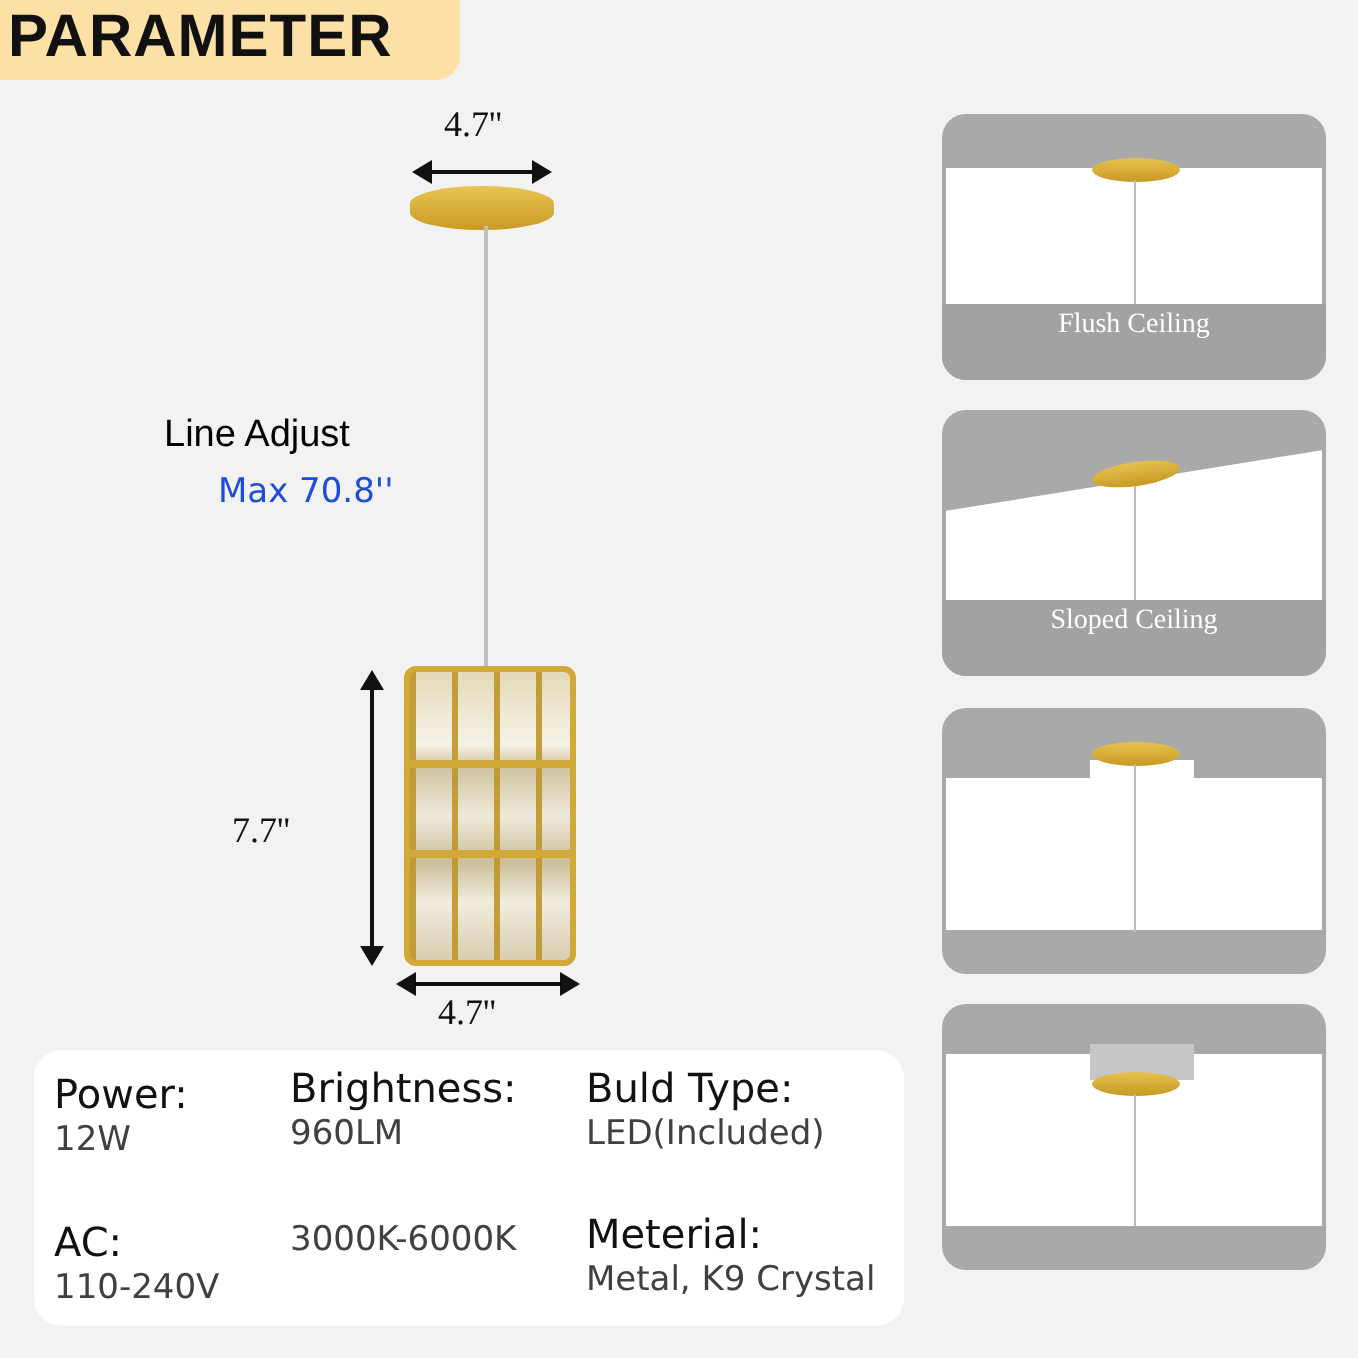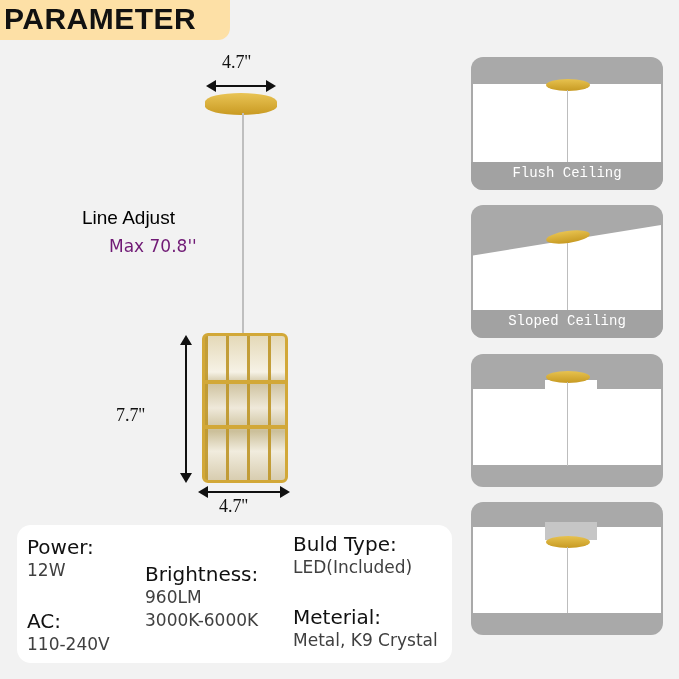--- a/index.html
+++ b/index.html
@@ -11,33 +11,33 @@
   .arrow-h::before,.arrow-h::after{content:"";position:absolute;top:-5px;border-top:6px solid transparent;border-bottom:6px solid transparent;}
   .arrow-h::before{left:-2px;border-right:10px solid #111;}
   .arrow-h::after{right:-2px;border-left:10px solid #111;}
   .arrow-v{position:absolute;width:2px;background:#111;}
   .arrow-v::before,.arrow-v::after{content:"";position:absolute;left:-5px;border-left:6px solid transparent;border-right:6px solid transparent;}
   .arrow-v::before{top:-2px;border-bottom:10px solid #111;}
   .arrow-v::after{bottom:-2px;border-top:10px solid #111;}
   .canopy{position:absolute;left:205px;top:93px;width:72px;height:22px;border-radius:50%/40%;background:linear-gradient(180deg,#e9c455,#c99a22);}
   .cord{position:absolute;left:242px;top:113px;width:2px;height:222px;background:#bfbfbf;}
   .line-adjust{position:absolute;left:82px;top:207px;font-size:19px;color:#000000;font-family:Liberation Sans, sans-serif;}
-  .line-max{position:absolute;left:109px;top:236px;font-size:17px;color:#701a75;font-family:"DejaVu Sans",sans-serif;}
+  .line-max{position:absolute;left:109px;top:236px;font-size:17px;color:#1d4ed8;font-family:"DejaVu Sans",sans-serif;}
   .shade{position:absolute;left:202px;top:333px;width:86px;height:150px;border-radius:6px;background:
     repeating-linear-gradient(90deg,rgba(190,150,40,0.9) 0 3px,transparent 3px 21px),
     linear-gradient(180deg,#e4d9b8 0%,#f6f2e6 25%,#cfc3a0 33%,#efe9da 50%,#cbbf99 66%,#f1ecde 80%,#d8cdb0 100%);
     border:3px solid #d2a838;box-sizing:border-box;}
   .band{position:absolute;left:202px;width:86px;height:4px;background:#d2a838;}
   .spec-card{position:absolute;left:17px;top:525px;width:435px;height:138px;background:#fff;border-radius:14px;}
   .spec{position:absolute;}
   .spec .lbl{font-size:20px;color:#111;line-height:24px;white-space:nowrap;font-family:"DejaVu Sans",sans-serif;}
   .spec .val{font-size:17px;color:#404040;line-height:22px;white-space:nowrap;font-family:"DejaVu Sans",sans-serif;}
   .mount{position:absolute;left:471px;width:192px;height:133px;border-radius:12px;background:#a9a9a9;overflow:hidden;}
   .mount .wall{position:absolute;left:2px;right:2px;top:27px;bottom:22px;background:#fff;}
-  .mount .cap{position:absolute;left:0;right:0;bottom:0;height:28px;background:#a2a2a2;color:#fff;text-align:center;font-size:14px;line-height:22px;font-family:Liberation Mono, monospace;}
+  .mount .cap{position:absolute;left:0;right:0;bottom:0;height:38px;background:#a2a2a2;color:#fff;text-align:center;font-size:14px;line-height:22px;font-family:Liberation Serif, serif;}
   .mount .m-canopy{position:absolute;left:75px;width:44px;height:12px;border-radius:50%;background:linear-gradient(180deg,#e7c24f,#c79a22);}
   .mount .m-cord{position:absolute;left:96px;width:1px;background:#bdbdbd;}
 </style>
 </head>
 <body>
 
 <div class="title-badge">
   <div class="title-text">PARAMETER</div>
 </div>
 
@@ -56,21 +56,21 @@
 <div class="arrow-v" style="left:185px;top:337px;height:144px;"></div>
 <div class="dim" style="left:116px;top:405px;">7.7''</div>
 <div class="arrow-h" style="left:200px;top:491px;width:88px;"></div>
 <div class="dim" style="left:219px;top:496px;">4.7''</div>
 
 <div class="spec-card">
   <div class="spec" style="left:10px;top:10px;">
     <div class="lbl">Power:</div>
     <div class="val">12W</div>
   </div>
-  <div class="spec" style="left:128px;top:7px;margin-top:30px;">
+  <div class="spec" style="left:128px;top:7px;">
     <div class="lbl">Brightness:</div>
     <div class="val">960LM</div>
   </div>
   <div class="spec" style="left:276px;top:7px;">
     <div class="lbl">Buld Type:</div>
     <div class="val">LED(Included)</div>
   </div>
   <div class="spec" style="left:10px;top:84px;">
     <div class="lbl">AC:</div>
     <div class="val">110-240V</div>

